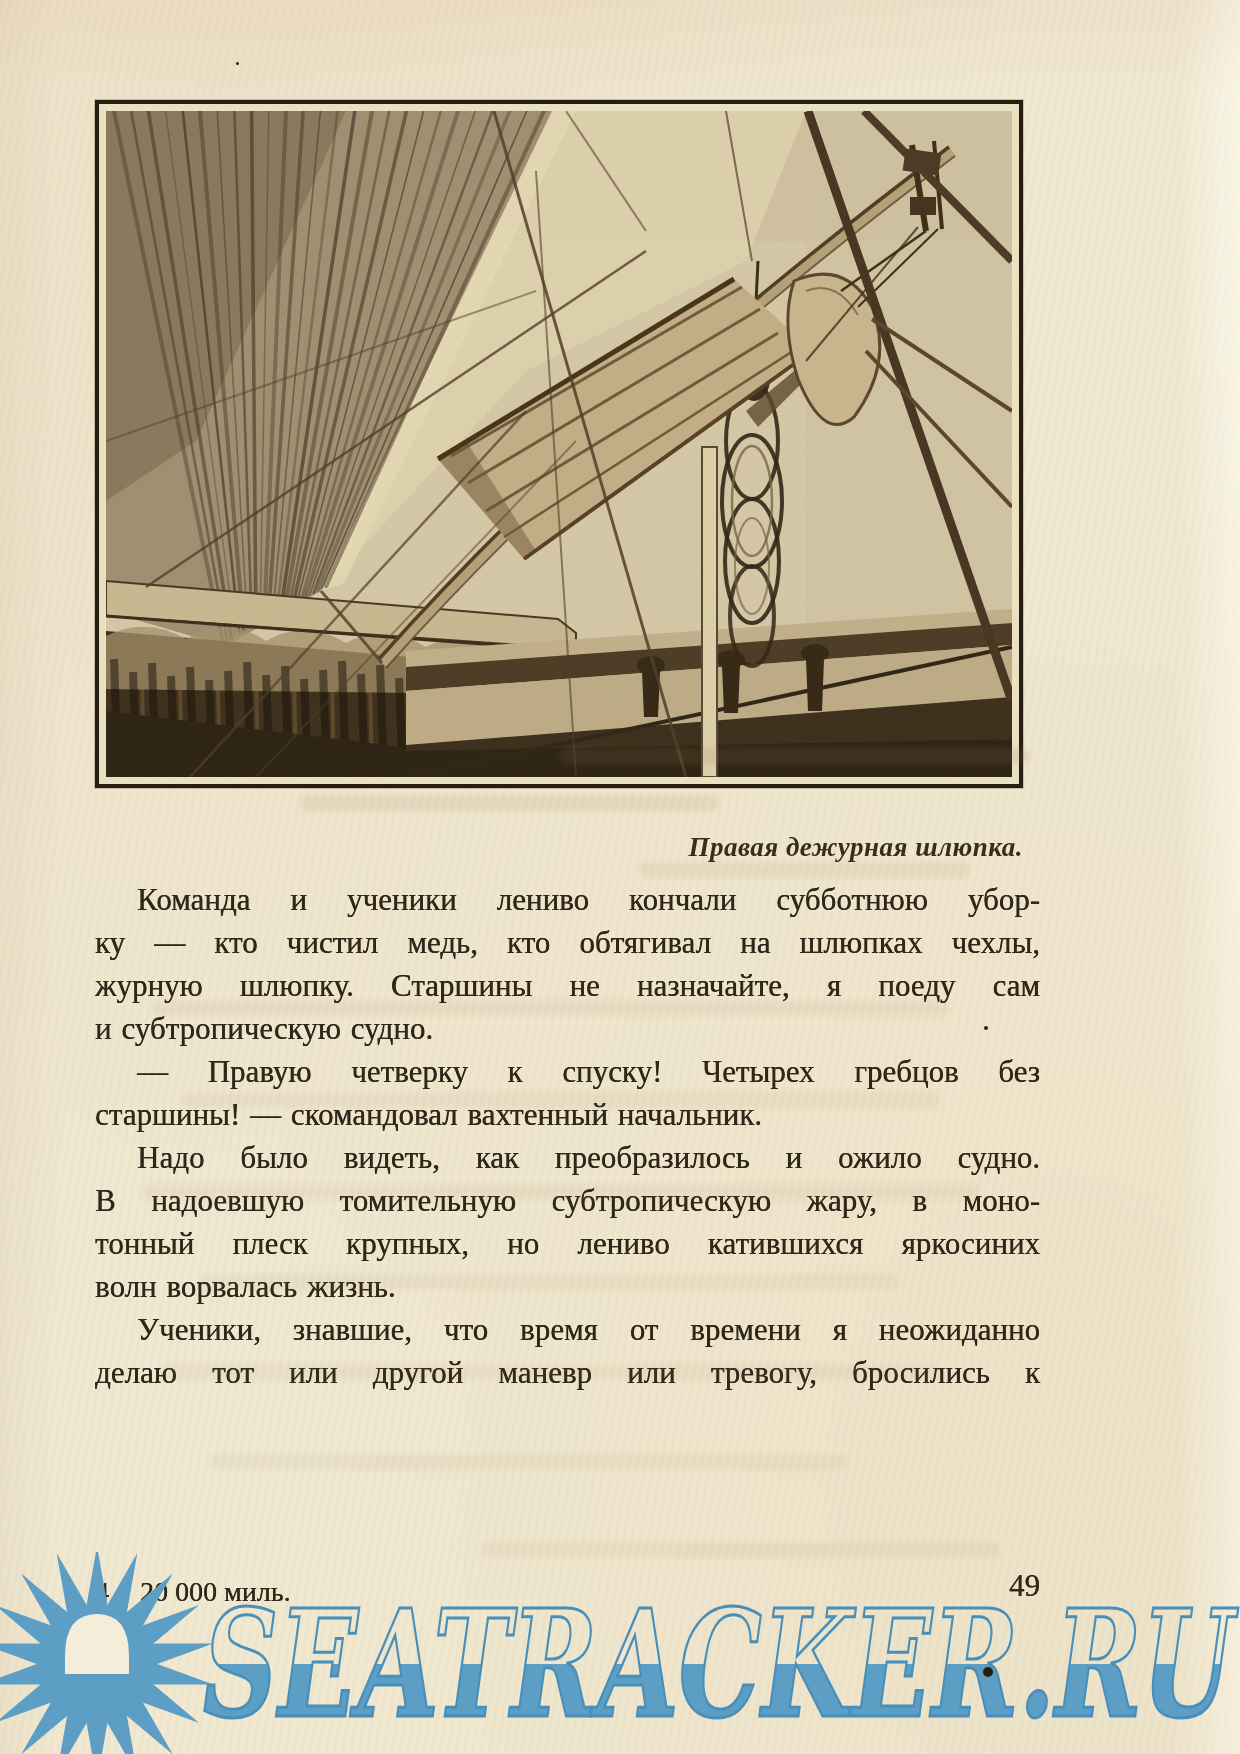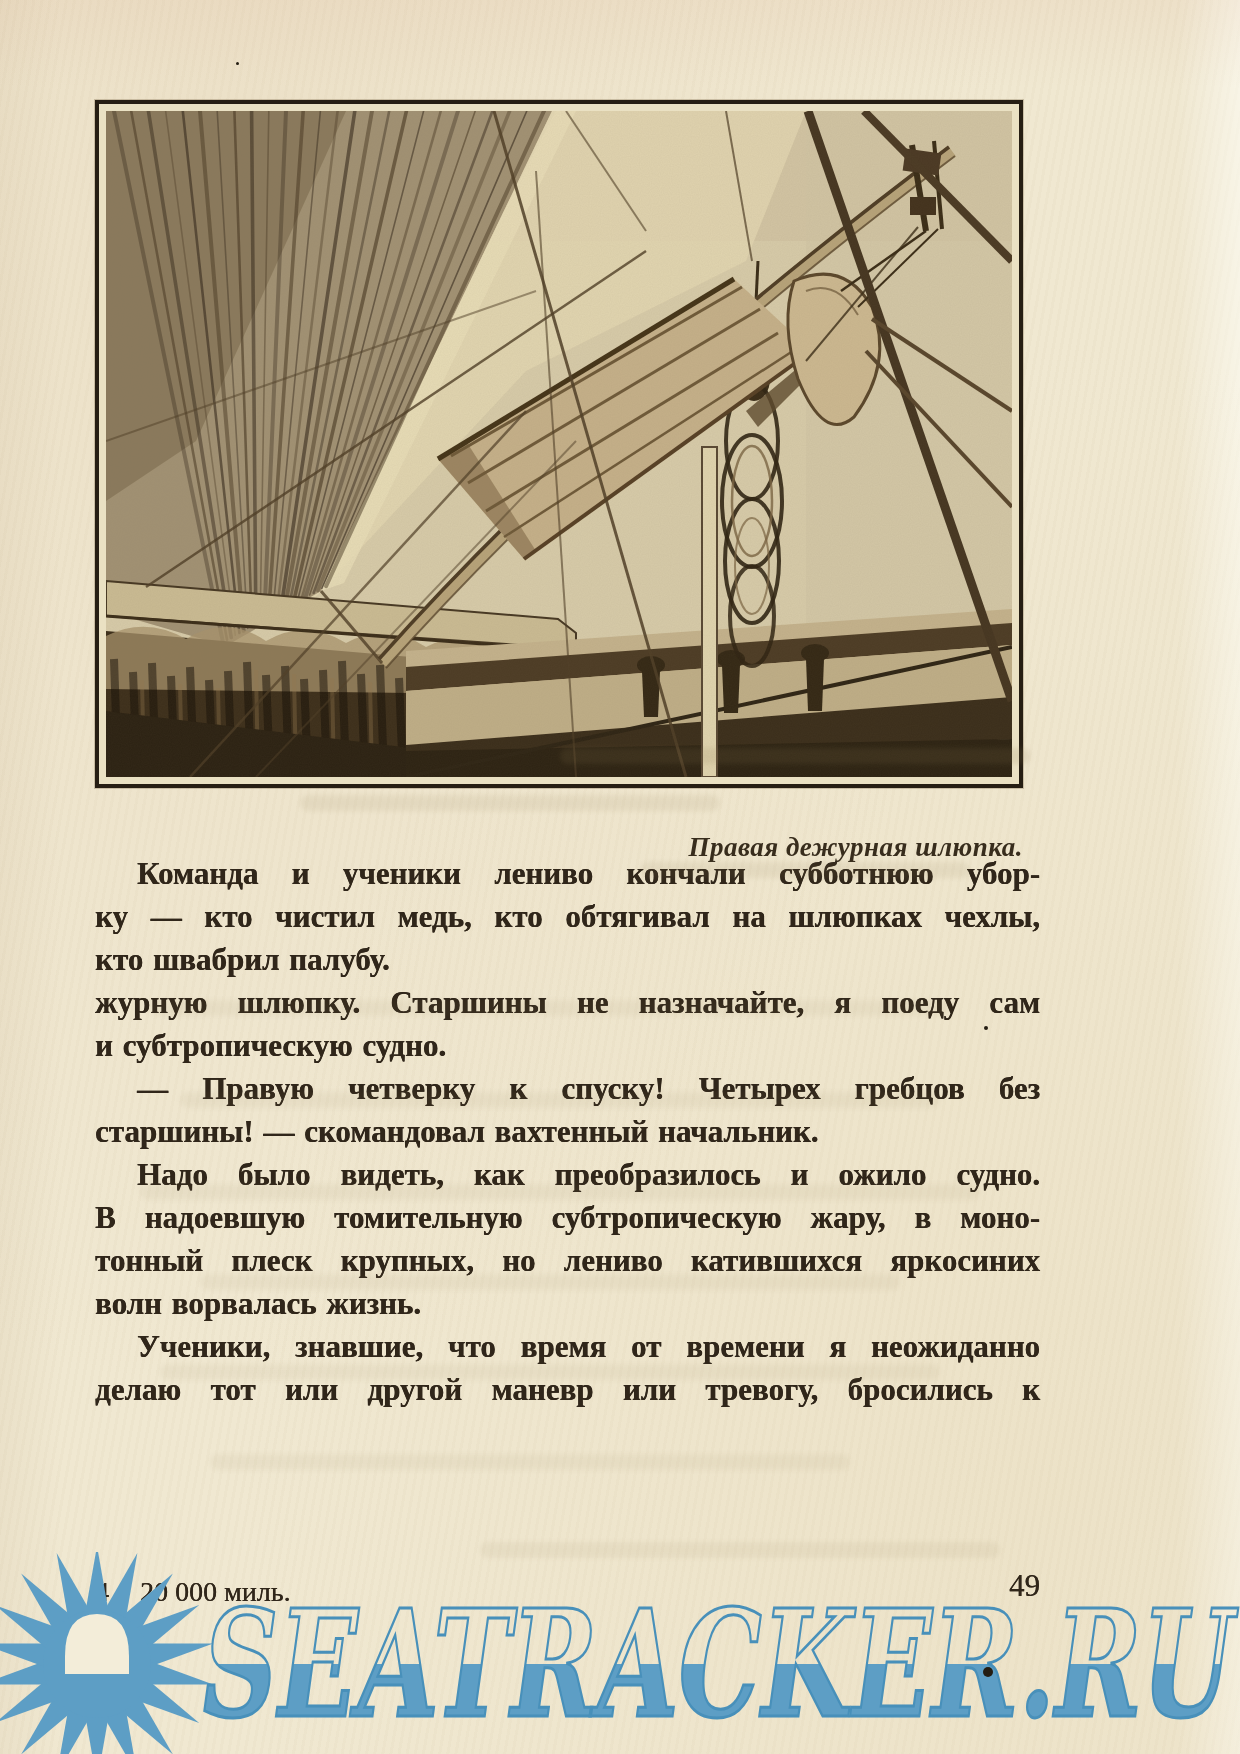--- a/index.html
+++ b/index.html
@@ -22,22 +22,22 @@
     border:4px solid #261e13;padding:7px;background:#eae1c3;
     box-shadow:0 0 0 1px rgba(90,70,40,.25);
   }
   .photo-frame svg{display:block;width:906px;height:666px;}
   
   .caption{
     left:95px;top:832px;width:928px;text-align:right;
     font-style:italic;font-size:27px;letter-spacing:.5px;color:#382d1d;font-weight:bold;
   }
   
-  .bodytext{left:95px;top:852px;width:945px;font-size:31px;word-spacing:2px;
-    text-shadow:.35px 0 0 currentColor;font-weight:bold;}
+  .bodytext{left:95px;top:878px;width:945px;font-size:31px;word-spacing:2px;
+    text-shadow:.35px 0 0 currentColor;}
   .line{display:block;height:43px;line-height:43px;text-align:justify;text-align-last:justify;white-space:normal;}
   .line.first{padding-left:42px;}
   .line.last{text-align-last:left;}
   
   .footer-left{left:95px;top:1576px;font-size:28px;text-shadow:.3px 0 0 currentColor;}
   .footer-left .sig{display:inline-block;}
   .footer-left .booktitle{display:inline-block;margin-left:24px;}
   .pagenum{left:95px;top:1568px;width:945px;text-align:right;font-size:31px;text-shadow:.3px 0 0 currentColor;}
   
   .ghost{position:absolute;height:16px;border-radius:8px;background:#8d7a51;filter:blur(2.5px);}
@@ -227,21 +227,20 @@
     <rect width="906" height="666" filter="url(#grain)"></rect>
   </svg>
 </figure>
 
 <div class="abs caption">Правая дежурная шлюпка.</div>
 
 <div class="abs bodytext">
     <div>
       <div class="line first">Команда и ученики лениво кончали субботнюю убор-</div>
       <div class="line">ку — кто чистил медь, кто обтягивал на шлюпках чехлы,</div>
-      <div class="line last">кто швабрил палубу.</div>
     </div>
     <div>
       <div class="line">журную шлюпку. Старшины не назначайте, я поеду сам</div>
       <div class="line last">и субтропическую судно.</div>
     </div>
     <div>
       <div class="line first">— Правую четверку к спуску! Четырех гребцов без</div>
       <div class="line last">старшины! — скомандовал вахтенный начальник.</div>
     </div>
     <div>

